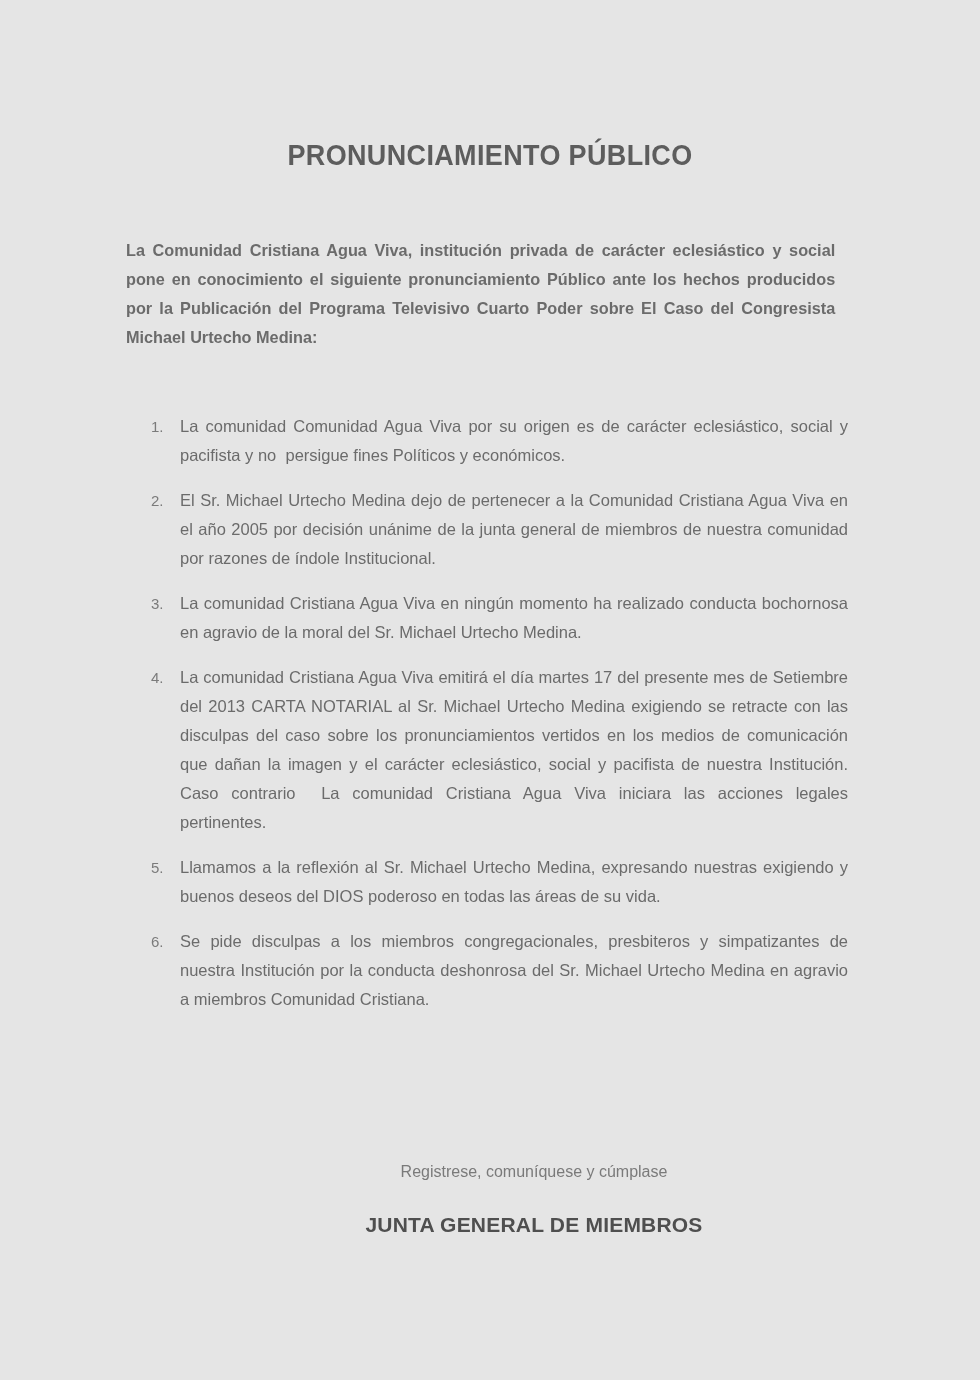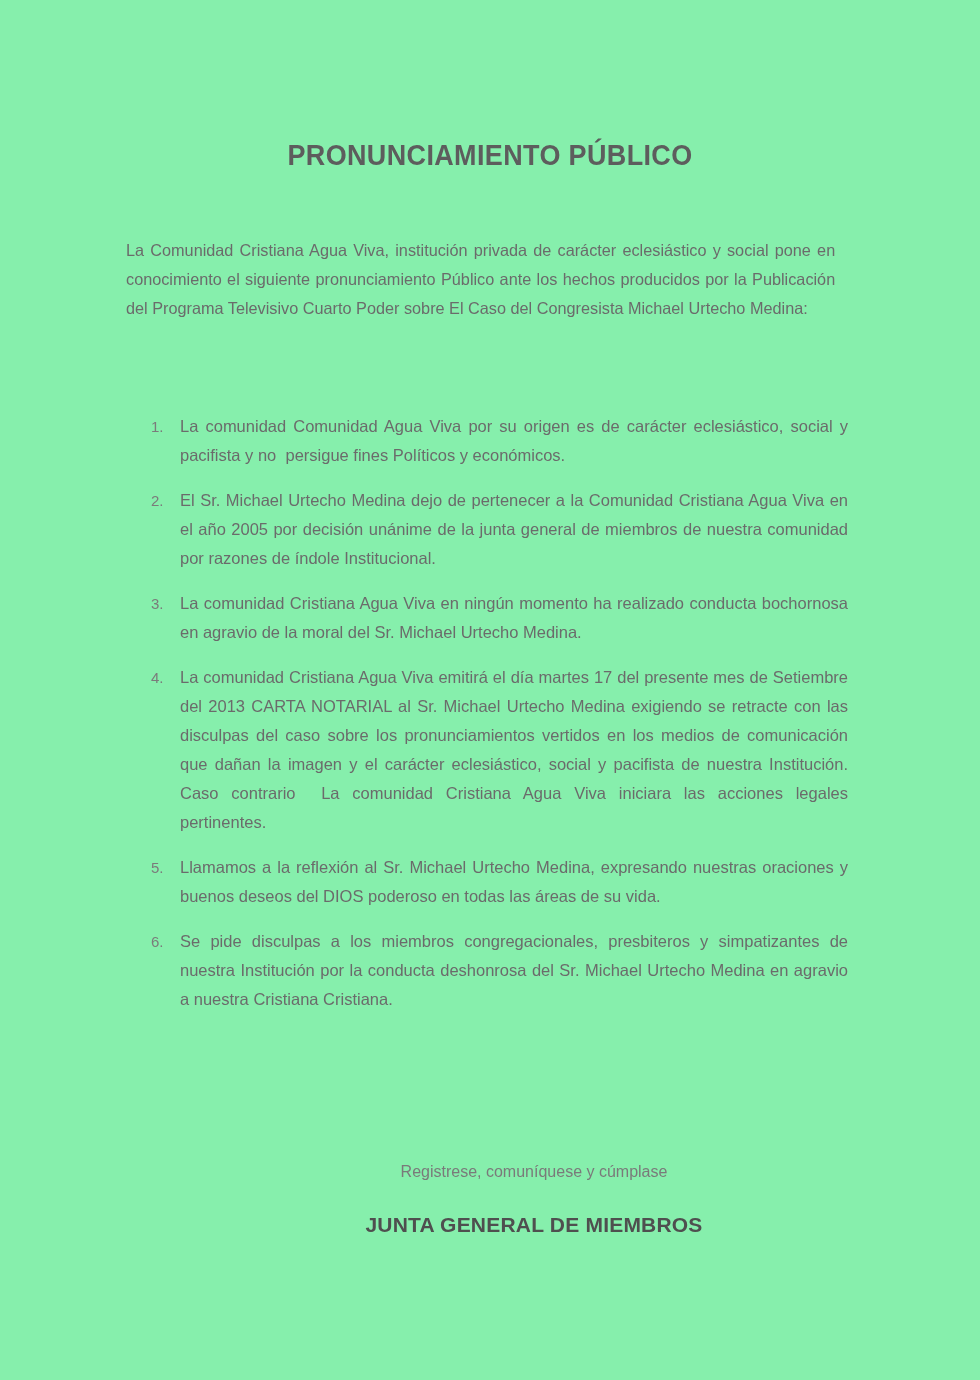--- a/index.html
+++ b/index.html
@@ -6,21 +6,21 @@
   html, body {
     margin: 0;
     padding: 0;
     background: #ffffff;
   }
   .page {
     position: relative;
     width: 980px;
     height: 1380px;
     margin: 0 auto;
-    background: #86efac;
+    background: #e5e5e5;
     font-family: "Liberation Sans", "DejaVu Sans", sans-serif;
     overflow: hidden;
     -webkit-font-smoothing: antialiased;
   }
 
   
   .doc-title {
     position: absolute;
     top: 120px;
     left: 0;
@@ -34,20 +34,21 @@
     transform-origin: center top;
     white-space: nowrap;
   }
 
   
   .body-col {
     position: absolute;
     left: 126px;
     top: 236px;
     width: 720px;
+    font-weight: bold;
   }
 
   .intro {
     font-size: 16.5px;
     line-height: 29px;
     color: #6b6b6b;
     text-align: justify;
     text-justify: inter-word;
     margin: 0;
     transform: scaleX(0.985);
@@ -137,26 +138,26 @@
       <div class="item-text">La comunidad Cristiana Agua Viva en ningún momento ha realizado conducta bochornosa en agravio de la moral del Sr. Michael Urtecho Medina.</div>
     </div>
 
     <div class="list-item">
       <div class="item-num">4.</div>
       <div class="item-text">La comunidad Cristiana Agua Viva emitirá el día martes 17 del presente mes de Setiembre del 2013 CARTA NOTARIAL al Sr. Michael Urtecho Medina exigiendo se retracte con las disculpas del caso sobre los pronunciamientos vertidos en los medios de comunicación que dañan la imagen y el carácter eclesiástico, social y pacifista de nuestra Institución. Caso contrario  La comunidad Cristiana Agua Viva iniciara las acciones legales pertinentes.</div>
     </div>
 
     <div class="list-item">
       <div class="item-num">5.</div>
-      <div class="item-text">Llamamos a la reflexión al Sr. Michael Urtecho Medina, expresando nuestras oraciones y buenos deseos del DIOS poderoso en todas las áreas de su vida.</div>
+      <div class="item-text">Llamamos a la reflexión al Sr. Michael Urtecho Medina, expresando nuestras exigiendo y buenos deseos del DIOS poderoso en todas las áreas de su vida.</div>
     </div>
 
     <div class="list-item">
       <div class="item-num">6.</div>
-      <div class="item-text">Se pide disculpas a los miembros congregacionales, presbiteros y simpatizantes de nuestra Institución por la conducta deshonrosa del Sr. Michael Urtecho Medina en agravio a nuestra Cristiana Cristiana.</div>
+      <div class="item-text">Se pide disculpas a los miembros congregacionales, presbiteros y simpatizantes de nuestra Institución por la conducta deshonrosa del Sr. Michael Urtecho Medina en agravio a miembros Comunidad Cristiana.</div>
     </div>
 
   </div>
 
   <div class="footer">
     <p class="footer-note">Registrese, comuníquese y cúmplase</p>
     <p class="footer-org-line">JUNTA GENERAL DE MIEMBROS</p>
   </div>
 
 </div>

